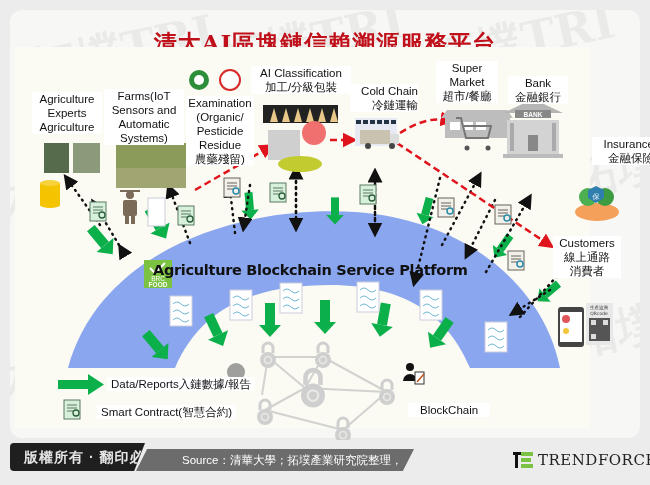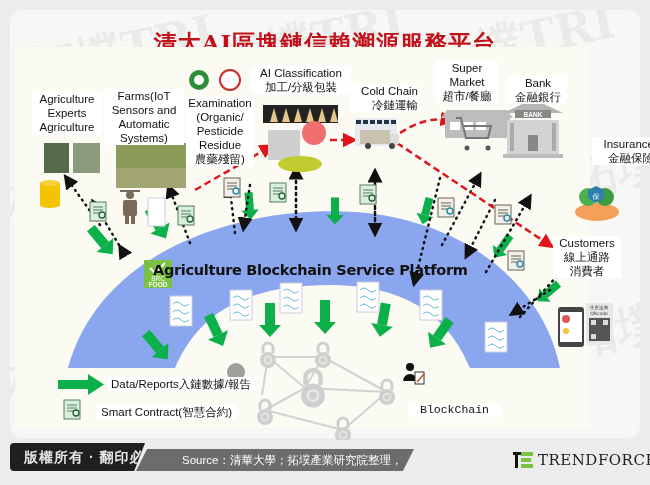--- a/index.html
+++ b/index.html
@@ -355,21 +355,21 @@
 <div class="lbl" style="left:553px;top:236px;width:68px;">
   <div>Customers</div>
     <div>線上通路</div>
     <div>消費者</div>
 </div>
 
 <div class="platform-label">Agriculture Blockchain Service Platform</div>
 
 <div class="lbl" style="left:107px;top:377px;padding:0 4px;text-align:left;">Data/Reports入鏈數據/報告</div>
 <div class="lbl" style="left:97px;top:405px;padding:0 4px;text-align:left;">Smart Contract(智慧合約)</div>
-<div class="lbl" style="left:408px;top:403px;padding:0 12px;text-align:center;font-family:Liberation Mono, monospace;">BlockChain</div>
+<div class="lbl" style="left:408px;top:403px;padding:0 12px;text-align:center;">BlockChain</div>
 
 <div class="footer">
   <div class="f-left">版權所有 · 翻印必究</div>
   <div class="f-mid">Source：清華大學；拓墣產業研究院整理，2021/03</div>
   <div class="f-brand">
     <svg width="20" height="20" viewBox="0 0 20 20" style="position:static">
       <rect x="0" y="2" width="8" height="3" fill="#111"></rect>
       <rect x="2" y="2" width="3" height="16" fill="#111"></rect>
       <rect x="8" y="2" width="12" height="4" fill="#7cc242"></rect>
       <rect x="8" y="8" width="10" height="4" fill="#7cc242"></rect>

